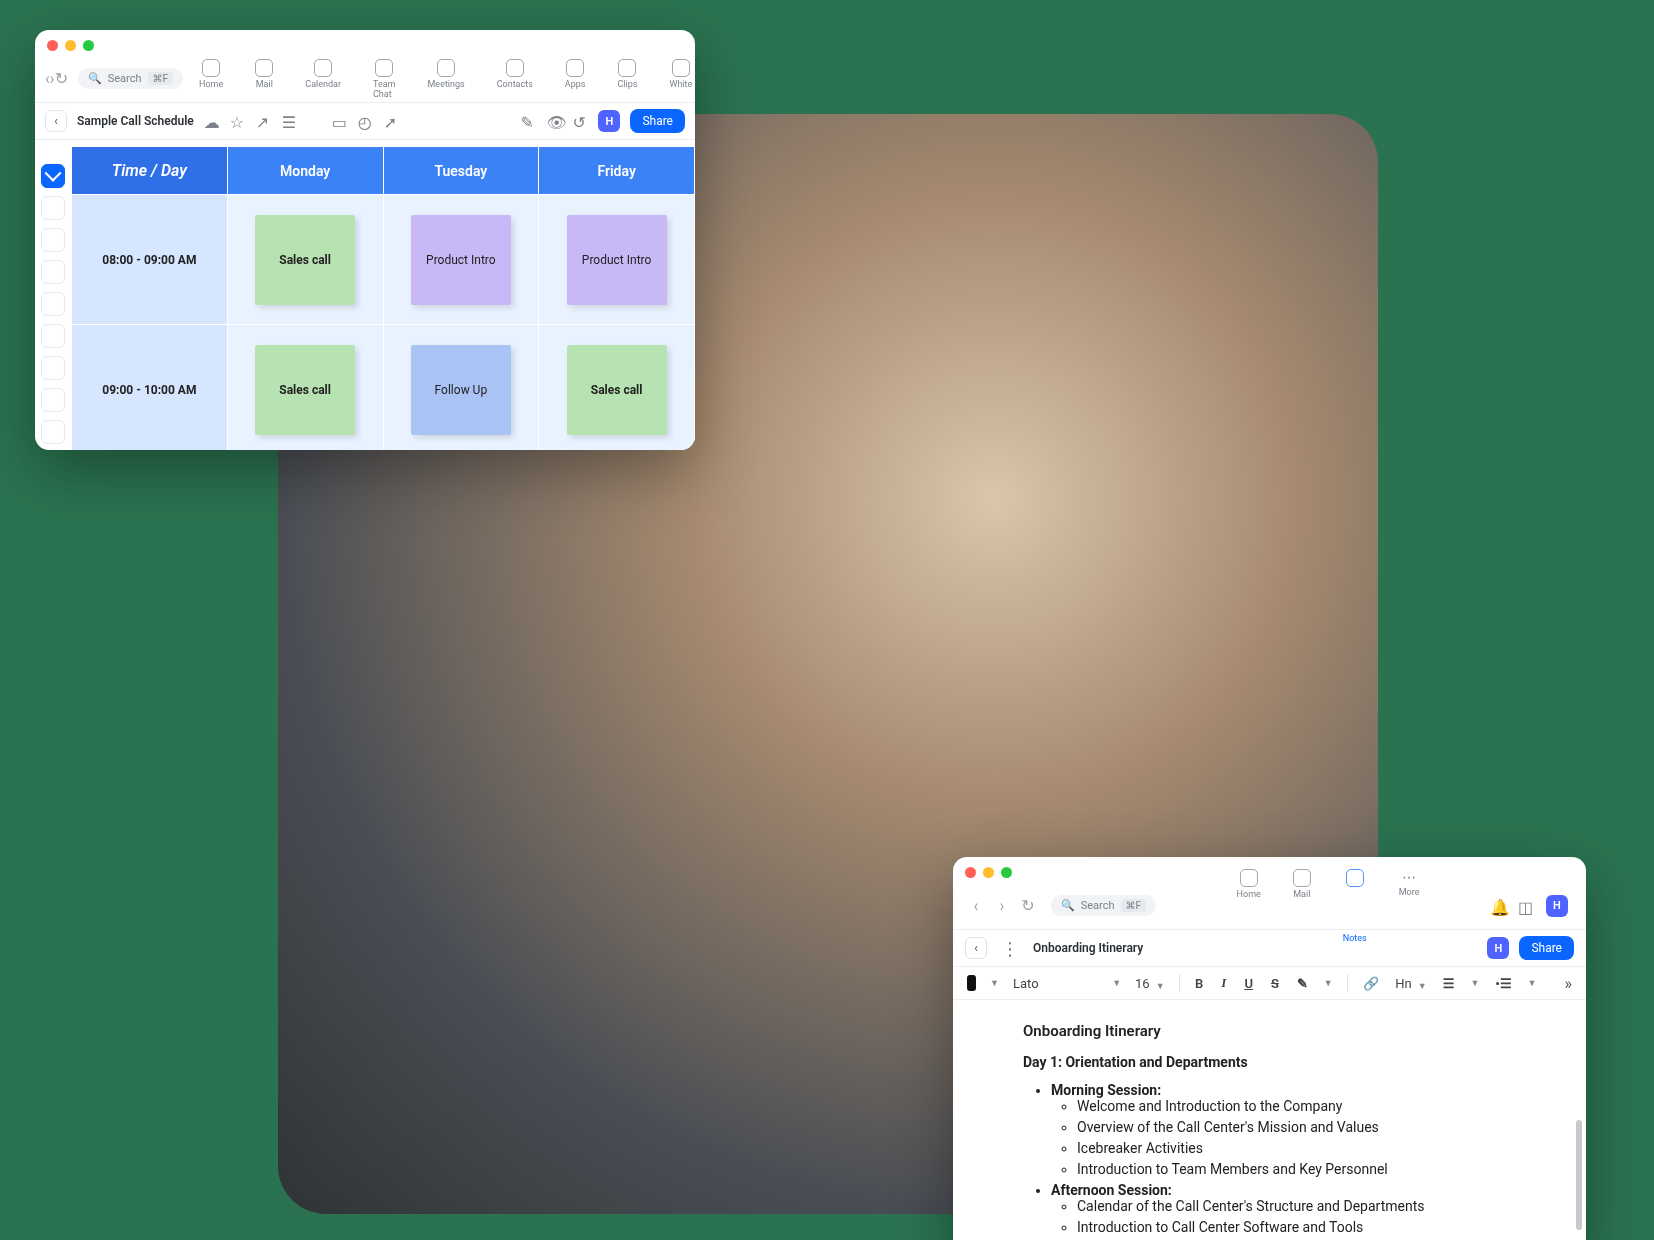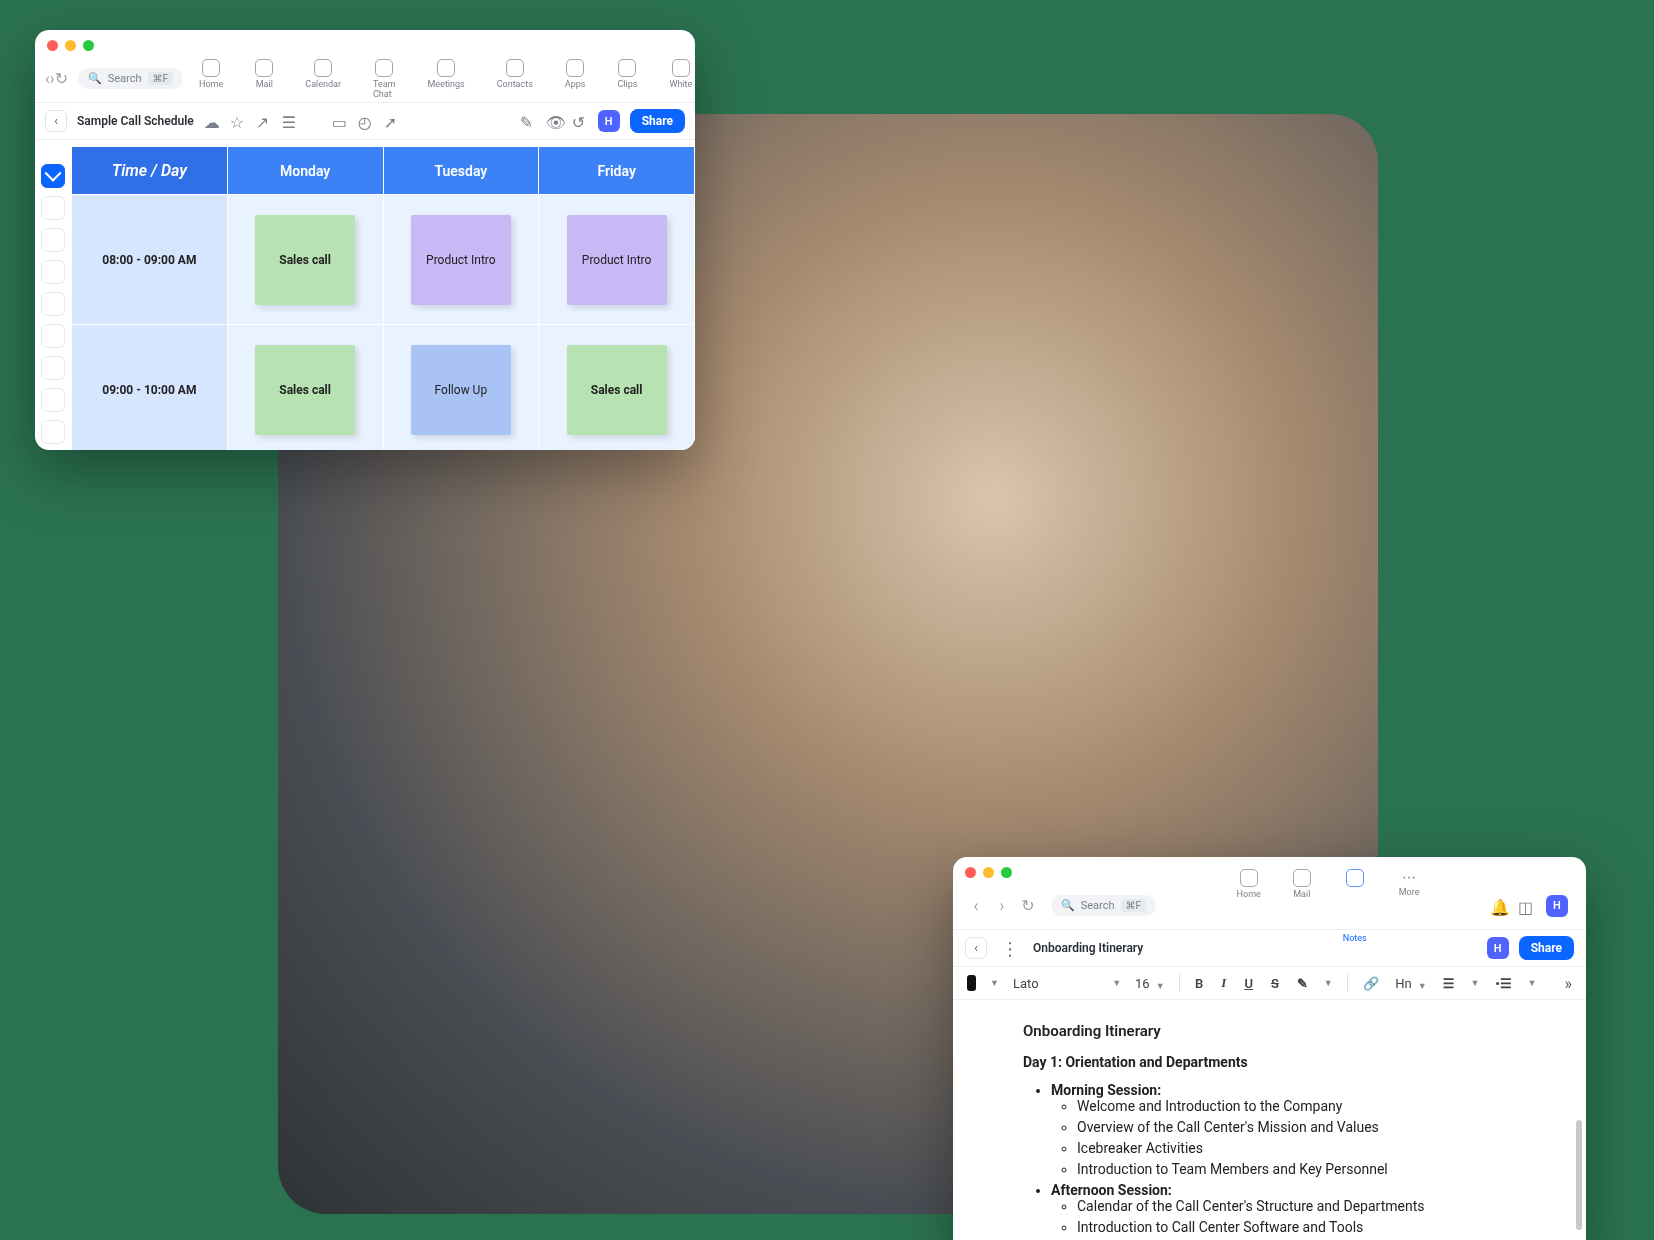--- a/index.html
+++ b/index.html
@@ -31,21 +31,21 @@
   .nav-arrow { width:26px; text-align:center; color:#9aa0a8; font-size:16px; cursor:pointer; }
   .refresh { width:26px; text-align:center; color:#9aa0a8; }
   .search-pill { display:flex; align-items:center; gap:6px; background:#f1f3f6; border-radius:14px; padding:4px 10px; font-size:11px; color:#7b818a; margin:0 10px; }
   .kbd { background:#e6e9ee; border-radius:4px; padding:1px 5px; font-size:10px; }
   .tab-strip { flex:1; display:flex; justify-content:center; gap:20px; }
   .tab-item { display:flex; flex-direction:column; align-items:center; gap:2px; font-size:9px; color:#7b818a; padding:4px 6px; cursor:pointer; }
   .tab-item.active{ color:#0b66ff;gap:46px; }
   .tab-icon { width:18px; height:18px; border:1.5px solid currentColor; border-radius:5px; opacity:.7; }
   .right-icons{ display:flex; align-items:center; gap:12px; padding-right:8px; }
   .avatar{ width:22px; height:22px; border-radius:6px; background:#4e63ff; color:#fff; display:flex; align-items:center; justify-content:center; font-size:11px; font-weight:600; }
-  .btn-share{ background:#0b66ff; color:#fff; border:none; border-radius:8px; padding:5px 12px; font-size:12px; font-weight:700; cursor:pointer; }
+  .btn-share{ background:#0b66ff; color:#fff; border:none; border-radius:8px; padding:5px 12px; font-size:12px; font-weight:400; cursor:pointer; }
 
   
   #wb { left:35px; top:30px; width:660px; height:420px; }
   .wb-sub { display:flex; align-items:center; gap:10px; padding:6px 10px; height:40px; border-bottom:1px solid #eceef2; }
   .back-chev{ width:22px;height:22px; border:1px solid #e0e3e8; border-radius:6px; display:flex;align-items:center;justify-content:center;font-size:12px;color:#555;cursor:pointer;}
   .doc-title{ font-size:12px; font-weight:600; color:#2a2f36; }
   .mini-ic{ width:16px;height:16px; color:#7b818a; display:inline-block; }
   .wb-sub .spacer{flex:1;}
 
   .wb-body{ flex:1; display:flex; }

